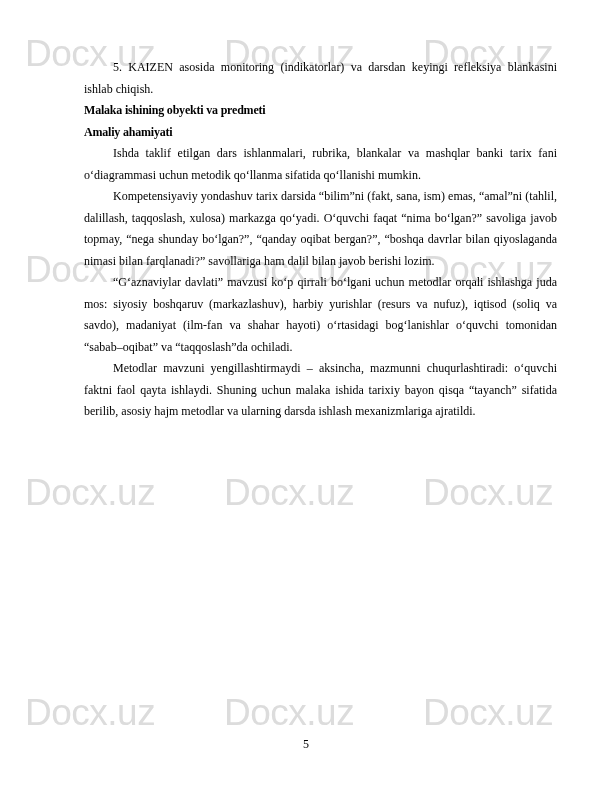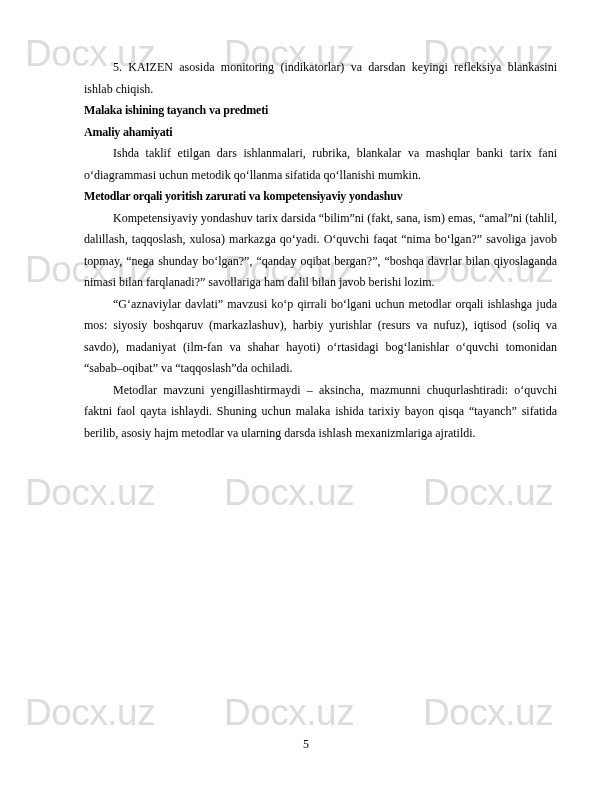--- a/index.html
+++ b/index.html
@@ -47,22 +47,21 @@
   <span class="wm" style="left:423px;">Docx.uz</span>
 </div>
 <div class="watermark-row" style="top:693px;">
   <span class="wm" style="left:25px;">Docx.uz</span>
   <span class="wm" style="left:224px;">Docx.uz</span>
   <span class="wm" style="left:423px;">Docx.uz</span>
 </div>
 
 <div class="page">
   <p class="para">5. KAIZEN asosida monitoring (indikatorlar) va darsdan keyingi refleksiya blankasini ishlab chiqish.</p>
-  <p class="heading">Malaka ishining tayanch va predmeti</p>
+  <p class="heading">Malaka ishining obyekti va predmeti</p>
   <p class="heading">Amaliy ahamiyati</p>
   <p class="para">Ishda taklif etilgan dars ishlanmalari, rubrika, blankalar va mashqlar banki tarix fani o‘diagrammasi uchun metodik qo‘llanma sifatida qo‘llanishi mumkin.</p>
-  <p class="heading">Metodlar orqali yoritish zarurati va kompetensiyaviy yondashuv</p>
   <p class="para">Kompetensiyaviy yondashuv tarix darsida “bilim”ni (fakt, sana, ism) emas, “amal”ni (tahlil, dalillash, taqqoslash, xulosa) markazga qo‘yadi. O‘quvchi faqat “nima bo‘lgan?” savoliga javob topmay, “nega shunday bo‘lgan?”, “qanday oqibat bergan?”, “boshqa davrlar bilan qiyoslaganda nimasi bilan farqlanadi?” savollariga ham dalil bilan javob berishi lozim.</p>
   <p class="para">“G‘aznaviylar davlati” mavzusi ko‘p qirrali bo‘lgani uchun metodlar orqali ishlashga juda mos: siyosiy boshqaruv (markazlashuv), harbiy yurishlar (resurs va nufuz), iqtisod (soliq va savdo), madaniyat (ilm-fan va shahar hayoti) o‘rtasidagi bog‘lanishlar o‘quvchi tomonidan “sabab–oqibat” va “taqqoslash”da ochiladi.</p>
   <p class="para">Metodlar mavzuni yengillashtirmaydi – aksincha, mazmunni chuqurlashtiradi: o‘quvchi faktni faol qayta ishlaydi. Shuning uchun malaka ishida tarixiy bayon qisqa “tayanch” sifatida berilib, asosiy hajm metodlar va ularning darsda ishlash mexanizmlariga ajratildi.</p>
 </div>
 
 <div class="page-number">5</div>
 
 </body></html>

